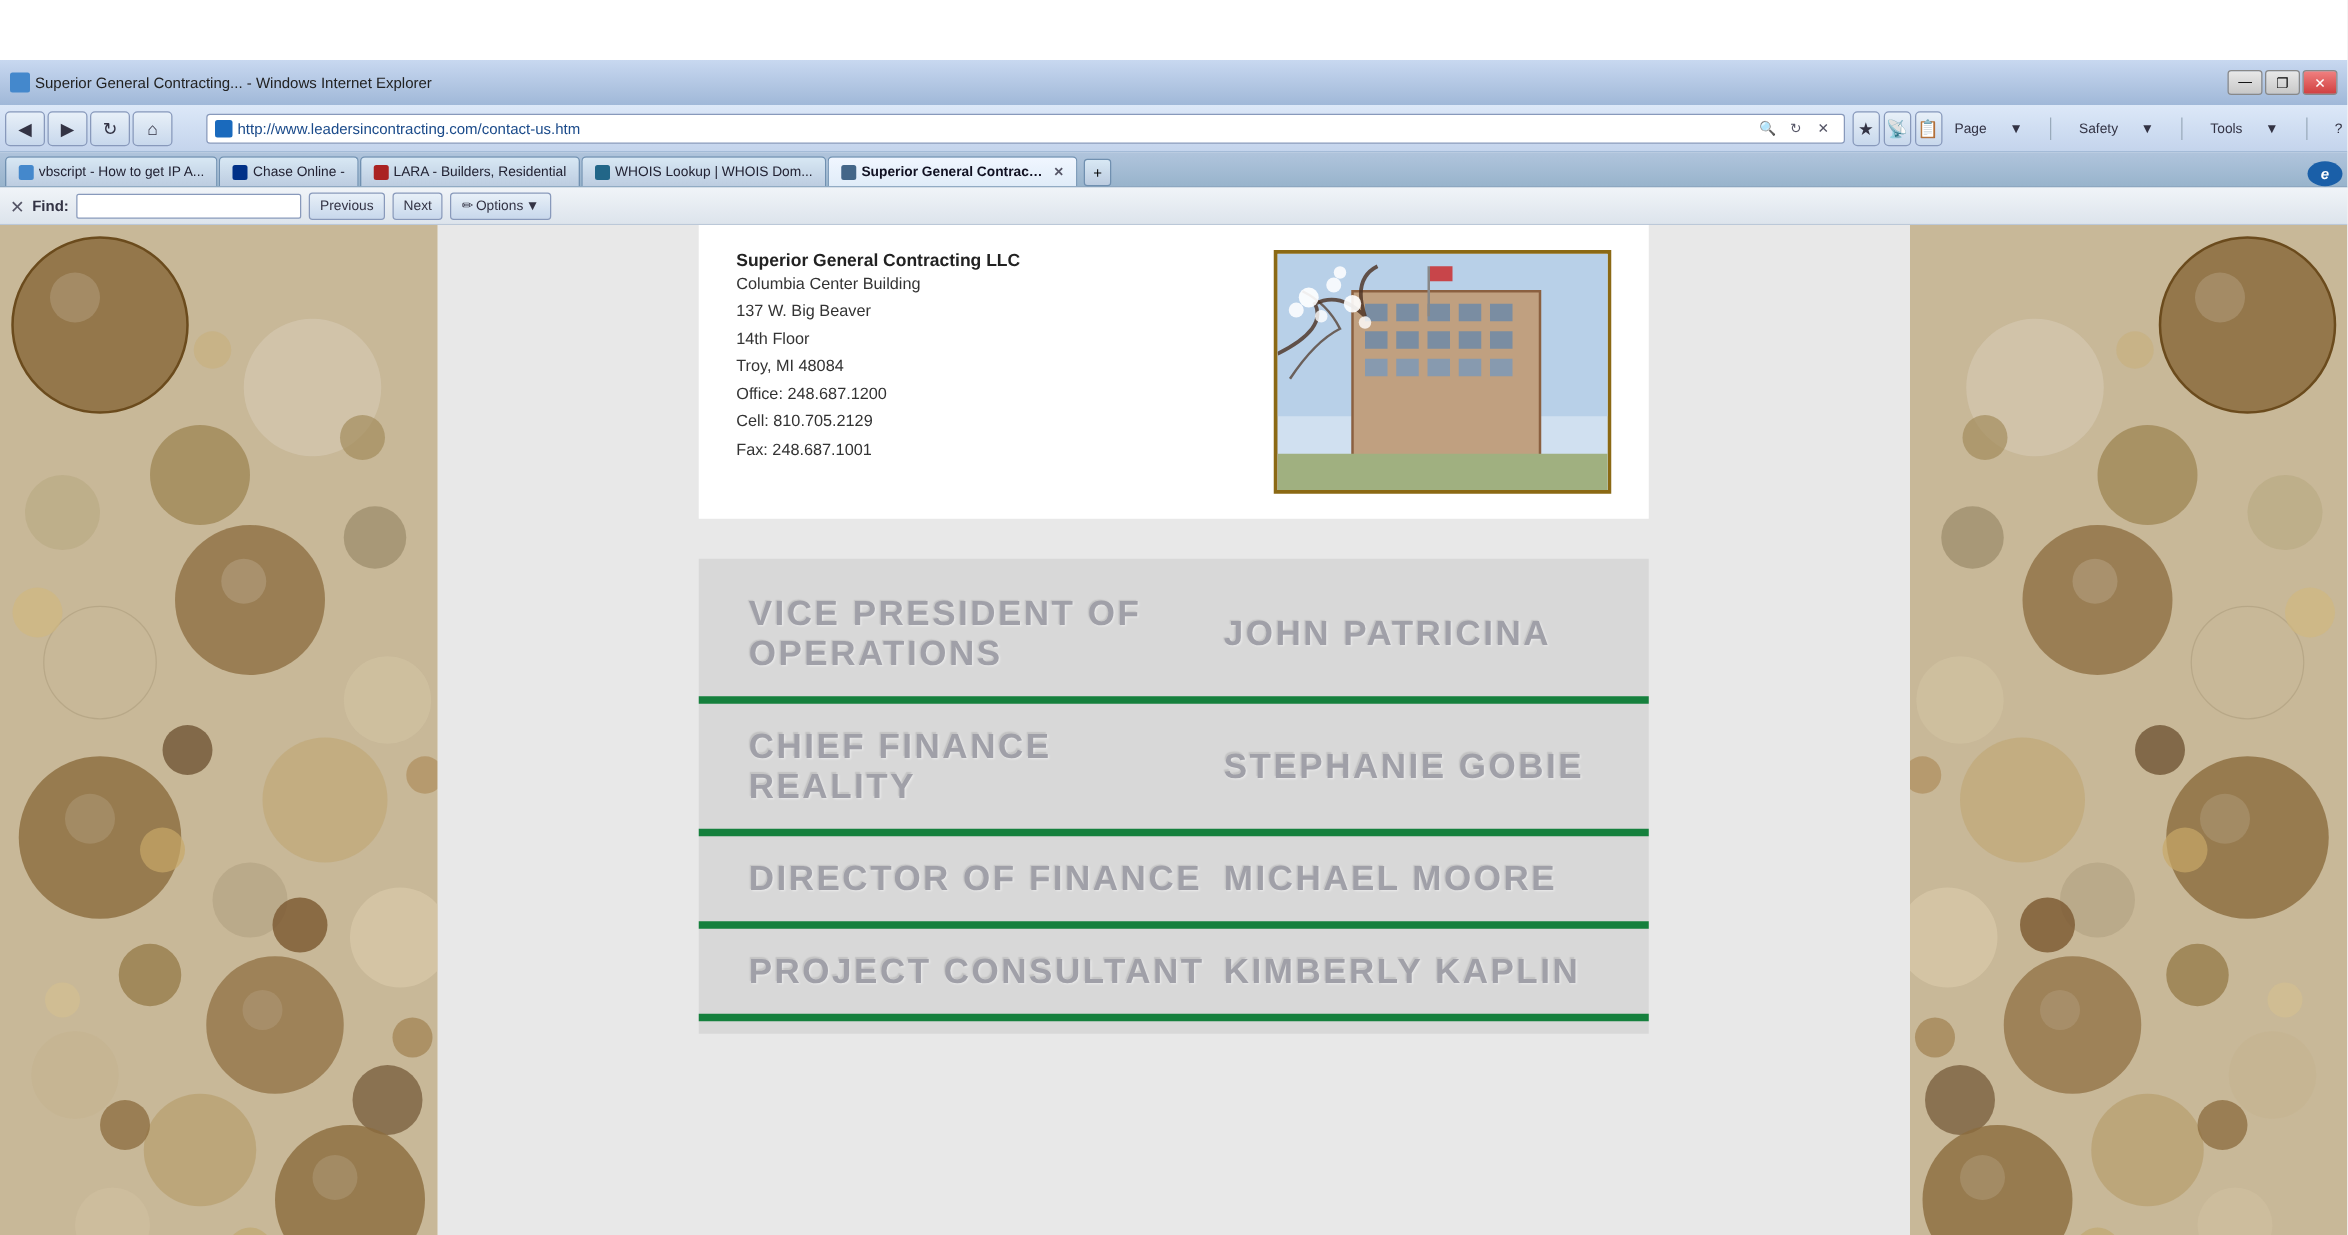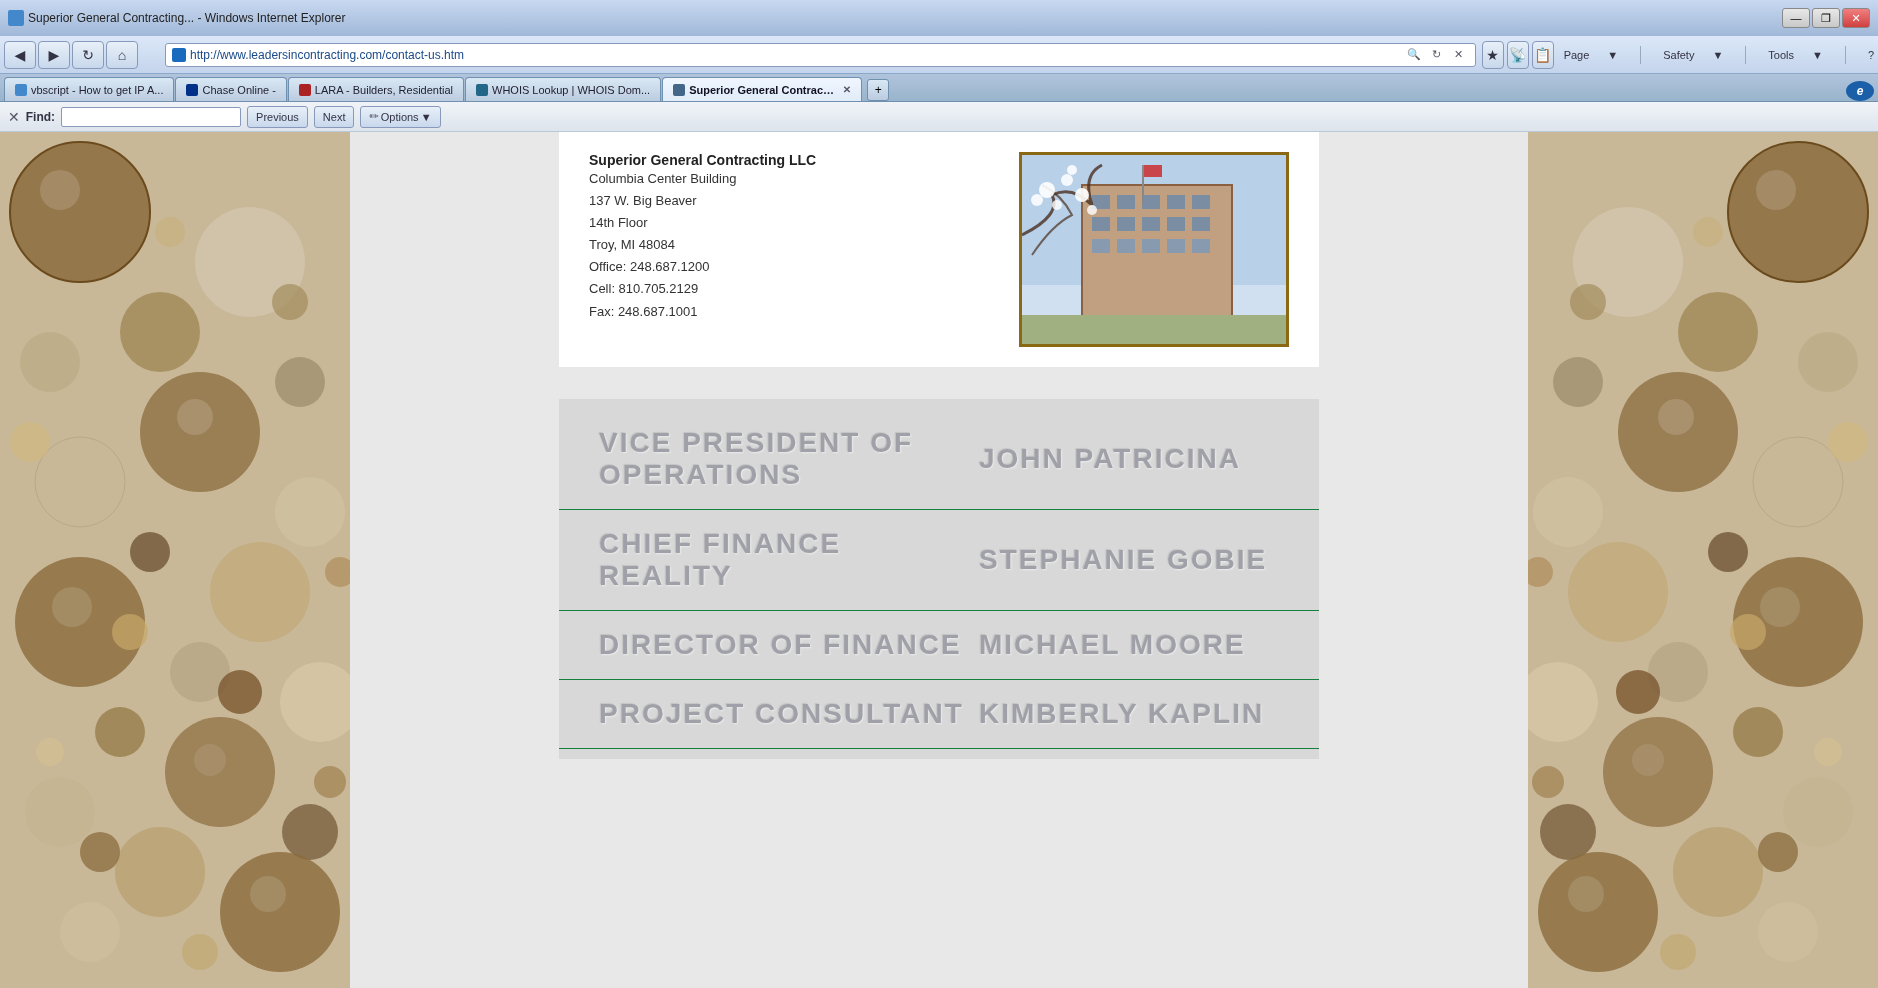--- a/index.html
+++ b/index.html
@@ -6,20 +6,21 @@
     body { width: 1878px; height: 988px; overflow: hidden; font-family: Arial, sans-serif; background: #fff; }
 
     
     .title-bar {
       display: flex;
       align-items: center;
       justify-content: space-between;
       height: 32px;
       background: linear-gradient(to bottom, #c8d8f0 0%, #a0b8d8 100%);
       padding: 18px 8px;
+      margin-top: 48px;
     }
     .title-bar-left { display: flex; align-items: center; gap: 4px; font-size: 12px; color: #222; }
     .title-bar-icon { width: 16px; height: 16px; background: #4488cc; border-radius: 2px; display:inline-block; }
     .title-bar-controls { display: flex; gap: 2px; }
     .title-btn {
       width: 28px; height: 20px; border: 1px solid #888; border-radius: 3px;
       background: linear-gradient(to bottom, #e8e8e8, #c8c8c8);
       font-size: 11px; cursor: pointer; display: flex; align-items: center; justify-content: center;
     }
     .title-btn.close { background: linear-gradient(to bottom, #f08080, #d04040); color: white; }
@@ -156,21 +157,21 @@
     .staff-directory {
       width: 100%;
       max-width: 760px;
       background: #d8d8d8;
       padding: 10px 0;
     }
     .staff-row {
       display: flex;
       align-items: center;
       padding: 18px 40px;
-      border-bottom: 1px solid #15803d;
+      border-bottom: 6px solid #15803d;
     }
     .staff-title {
       flex: 1;
       font-size: 28px;
       font-weight: bold;
       color: #a0a0a8;
       text-shadow: 1px 1px 2px rgba(255,255,255,0.5), -1px -1px 1px rgba(0,0,0,0.1);
       letter-spacing: 2px;
       font-family: 'Arial', sans-serif;
     }

